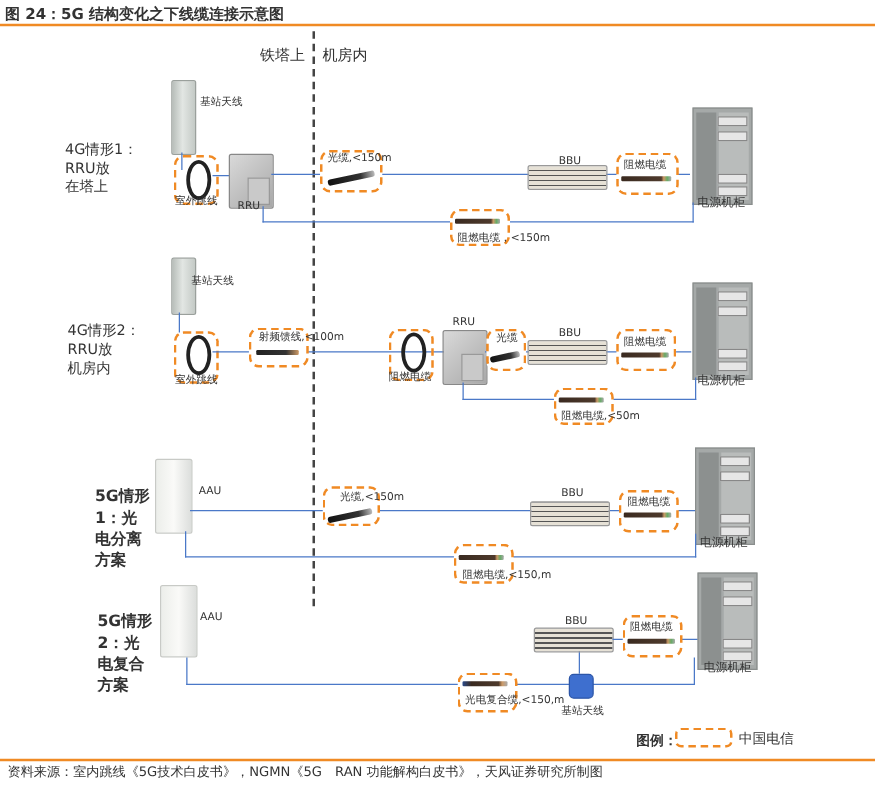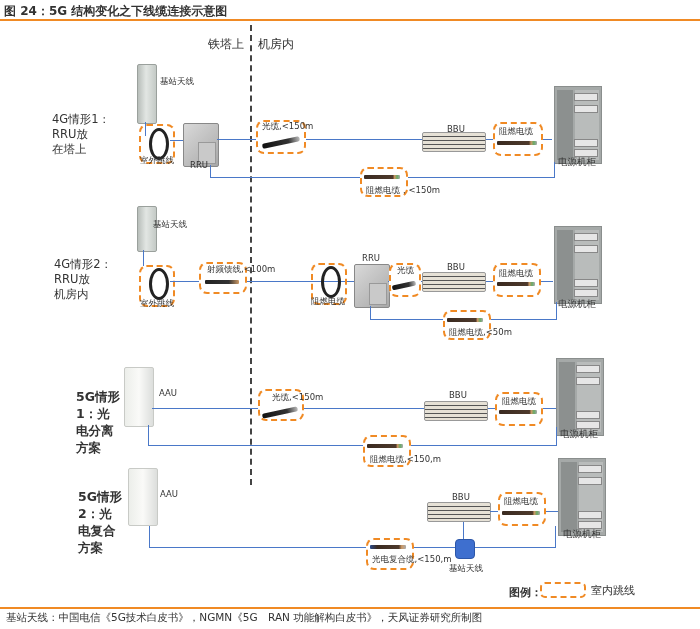--- a/index.html
+++ b/index.html
@@ -187,17 +187,17 @@
       <div class="slot" style="top:18px;"></div>
     <div class="slot" style="top:52px;"></div>
       <div class="slot" style="top:62px;"></div>
   </div>
   <div class="small" style="left:563px;top:528px;font-size:9.5px;">电源机柜</div>
 </div>
 
 <div>
   <div class="small" style="left:509px;top:585px;font-size:11px;font-weight:bold;">图例：</div>
   <div class="legend-box" style="left:540px;top:582px;"></div>
-  <div class="small" style="left:591px;top:583px;font-size:11px;">室内跳线</div>
+  <div class="small" style="left:591px;top:583px;font-size:11px;">中国电信</div>
 </div>
 
 <div class="bottom-rule"></div>
-<div class="source">基站天线：中国电信《5G技术白皮书》，NGMN《5G　RAN 功能解构白皮书》，天风证券研究所制图</div>
+<div class="source">资料来源：室内跳线《5G技术白皮书》，NGMN《5G　RAN 功能解构白皮书》，天风证券研究所制图</div>
 
 </body></html>

